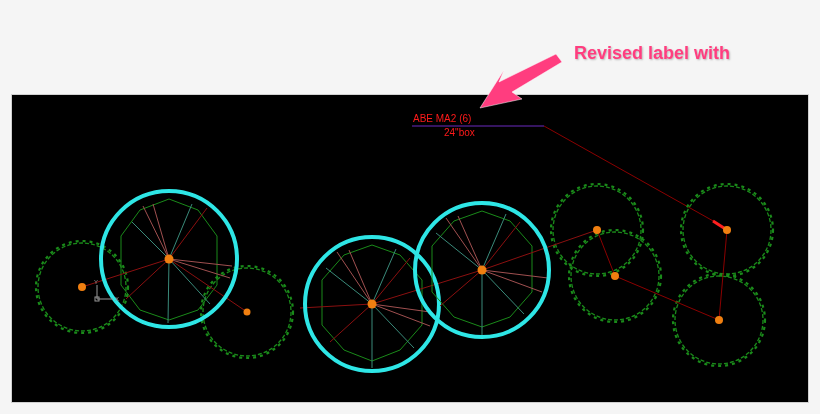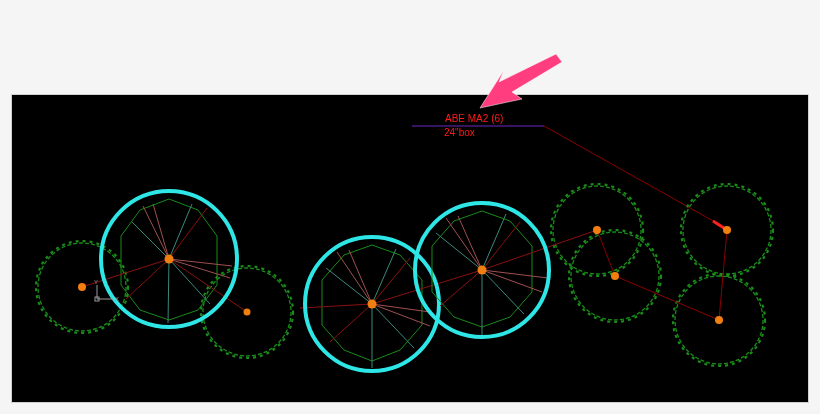--- a/index.html
+++ b/index.html
@@ -13,21 +13,21 @@
   }
   svg.overlay { position: absolute; left: 0; top: 0; }
   .callout {
     position: absolute; left: 574px; top: 39px; width: 240px;
     color: #ff3d7f; font-weight: bold; font-size: 18px; line-height: 28px;
     text-shadow: 1px 1px 2px rgba(0,0,0,0.25), 0 0 1px #fff;
   }
   .plant-label {
     position: absolute; color: #ff1a1a; font-size: 10px; white-space: nowrap;
   }
-  .l1 { left: 413px; top: 113px; margin-left: 32px; }
+  .l1 { left: 413px; top: 113px; }
   .l2 { left: 444px; top: 127px; }
 </style>
 </head>
 <body>
 
 <div class="canvas"></div>
 
 <svg class="overlay" width="820" height="414" viewBox="0 0 820 414">
   <defs>
     <g id="cloud-ring">
@@ -140,13 +140,14 @@
 
   <g>
     <path d="M 556 54 L 499 82 L 504 70 L 480 108 L 522 99 L 512 92 L 562 62 Z" fill="#ff3d7f" stroke="#ffffff" stroke-width="0.5"></path>
   </g>
 </svg>
 
 <div class="plant-label l1">ABE MA2 (6)</div>
 <div class="plant-label l2">24"box</div>
 
 <div class="callout">
+  <div>Revised label with</div>
 </div>
 
 </body></html>

